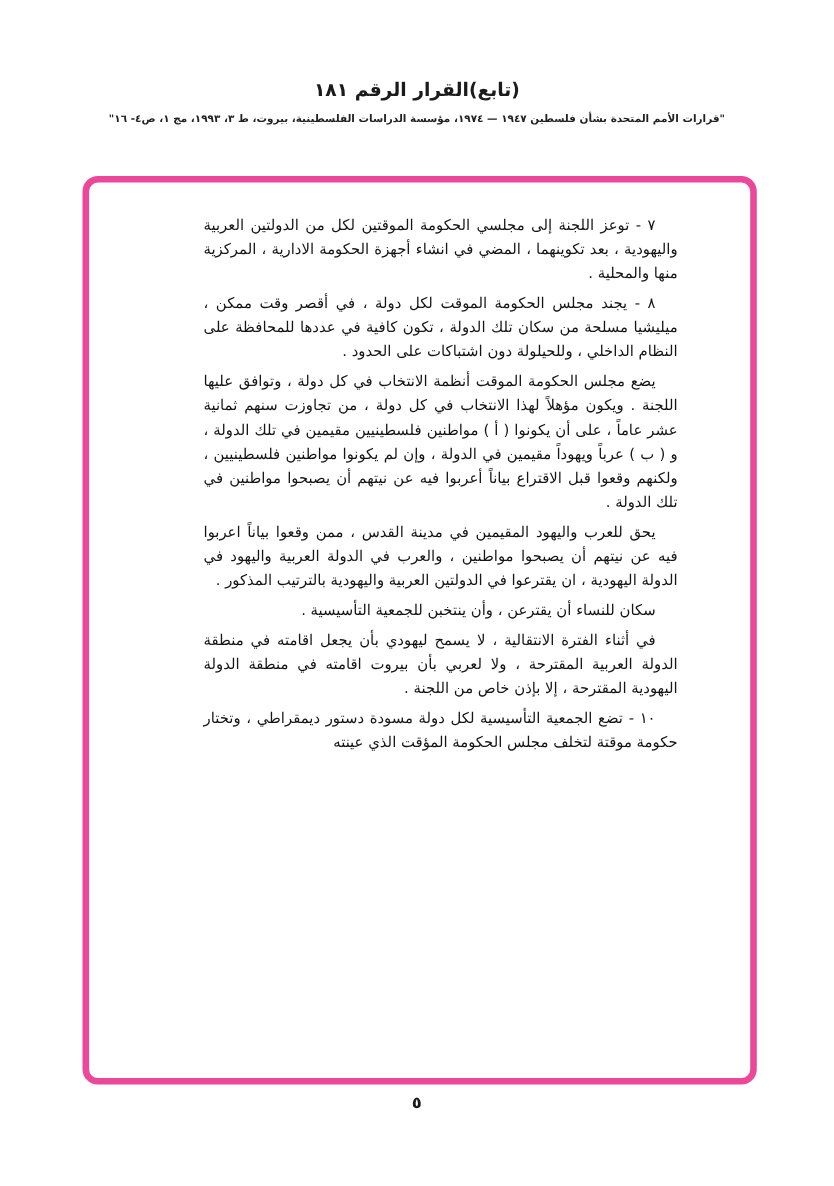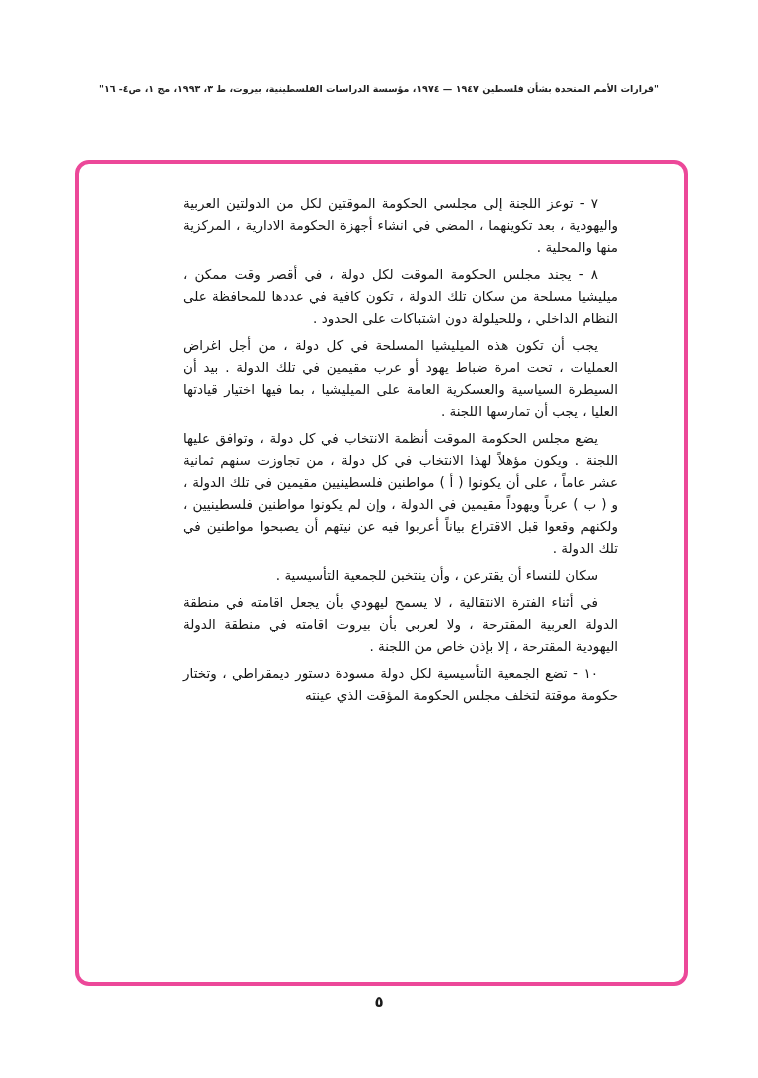--- a/index.html
+++ b/index.html
@@ -35,21 +35,21 @@
     direction: rtl;
     padding: 0 55px;
     white-space: nowrap;
   }
   .green-box {
     position: absolute;
     left: 75px;
     top: 160px;
     width: 613px;
     height: 826px;
-    border: 4px solid #ec4899;
+    border: 6px solid #ec4899;
     border-radius: 14px;
     background: #ffffff;
   }
   .doc-content {
     direction: rtl;
     text-align: justify;
     padding: 28px 66px 20px 104px;
     font-size: 13.5px;
     line-height: 22px;
     color: #151515;
@@ -66,28 +66,29 @@
     text-align: center;
     font-size: 15px;
     font-weight: bold;
     direction: rtl;
   }
 </style>
 </head>
 <body>
 
 <div class="doc-header">
+  <h1 class="doc-title">(تابع)القرار الرقم ١٨١</h1>
   <div class="doc-citation">"قرارات الأمم المتحدة بشأن فلسطين ١٩٤٧ — ١٩٧٤، مؤسسة الدراسات الفلسطينية، بيروت، ط ٣، ١٩٩٣، مج ١، ص٤- ١٦"</div>
 </div>
 
 <div class="green-box">
   <div class="doc-content">
     <p>٧ - توعز اللجنة إلى مجلسي الحكومة الموقتين لكل من الدولتين العربية واليهودية ، بعد تكوينهما ، المضي في انشاء أجهزة الحكومة الادارية ، المركزية منها والمحلية .</p>
     <p>٨ - يجند مجلس الحكومة الموقت لكل دولة ، في أقصر وقت ممكن ، ميليشيا مسلحة من سكان تلك الدولة ، تكون كافية في عددها للمحافظة على النظام الداخلي ، وللحيلولة دون اشتباكات على الحدود .</p>
-    <p>يجب أن تكون هذه الميليشيا المسلحة في كل دولة ، من أجل اغراض العمليات ، تحت امرة ضباط يهود أو عرب مقيمين في تلك الدولة . بيد أن السيطرة السياسية والعسكرية العامة على الميليشيا ، بما فيها اختيار قيادتها العليا ، يجب أن تمارسها اللجنة .</p>
     <p>يضع مجلس الحكومة الموقت أنظمة الانتخاب في كل دولة ، وتوافق عليها اللجنة . ويكون مؤهلاً لهذا الانتخاب في كل دولة ، من تجاوزت سنهم ثمانية عشر عاماً ، على أن يكونوا ( أ ) مواطنين فلسطينيين مقيمين في تلك الدولة ، و ( ب ) عرباً ويهوداً مقيمين في الدولة ، وإن لم يكونوا مواطنين فلسطينيين ، ولكنهم وقعوا قبل الاقتراع بياناً أعربوا فيه عن نيتهم أن يصبحوا مواطنين في تلك الدولة .</p>
+    <p>يحق للعرب واليهود المقيمين في مدينة القدس ، ممن وقعوا بياناً اعربوا فيه عن نيتهم أن يصبحوا مواطنين ، والعرب في الدولة العربية واليهود في الدولة اليهودية ، ان يقترعوا في الدولتين العربية واليهودية بالترتيب المذكور .</p>
     <p>سكان للنساء أن يقترعن ، وأن ينتخبن للجمعية التأسيسية .</p>
     <p>في أثناء الفترة الانتقالية ، لا يسمح ليهودي بأن يجعل اقامته في منطقة الدولة العربية المقترحة ، ولا لعربي بأن بيروت اقامته في منطقة الدولة اليهودية المقترحة ، إلا بإذن خاص من اللجنة .</p>
     <p>١٠ - تضع الجمعية التأسيسية لكل دولة مسودة دستور ديمقراطي ، وتختار حكومة موقتة لتخلف مجلس الحكومة المؤقت الذي عينته</p>
   </div>
 </div>
 
 <div class="page-number">٥</div>
 
 </body></html>

